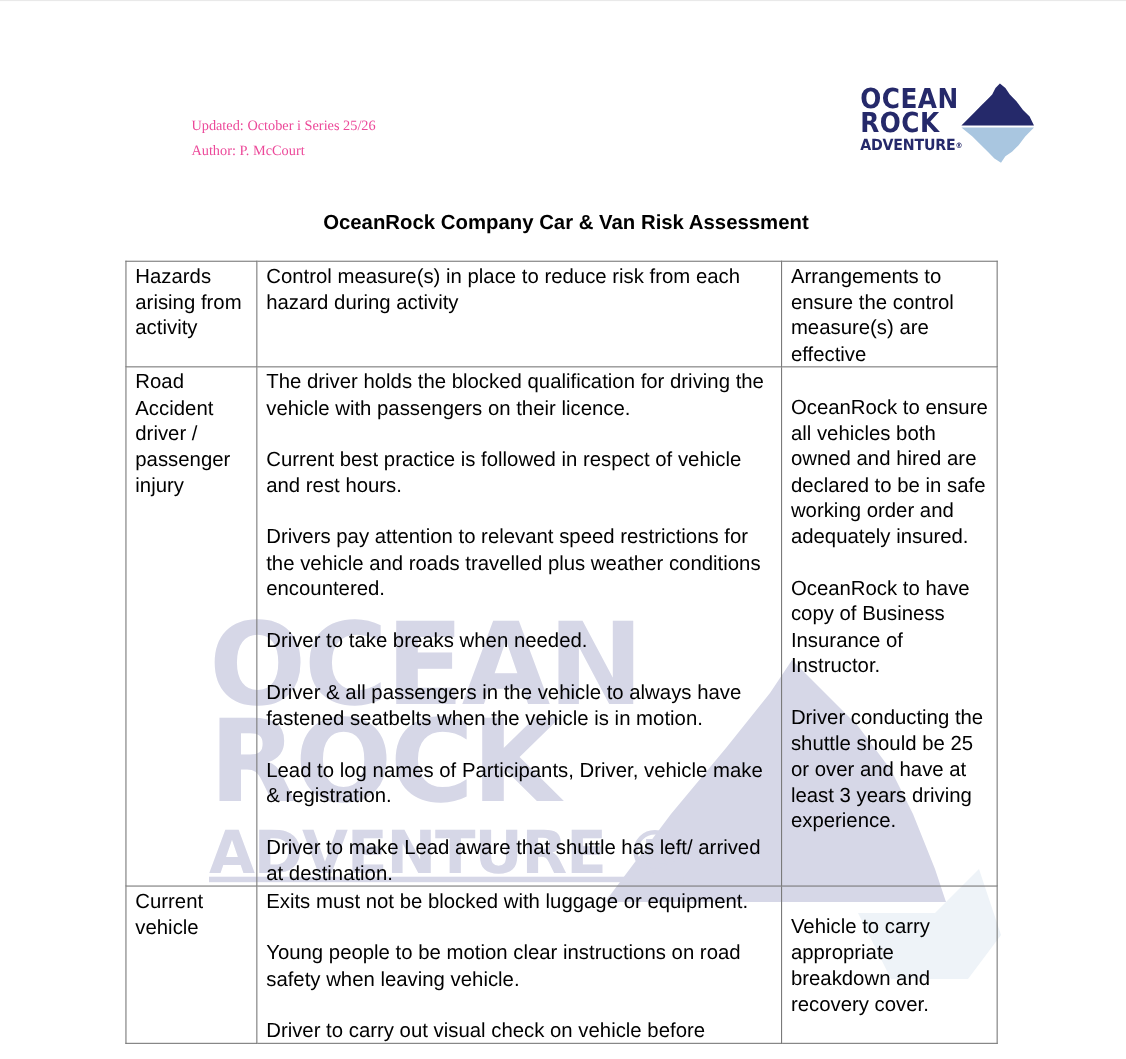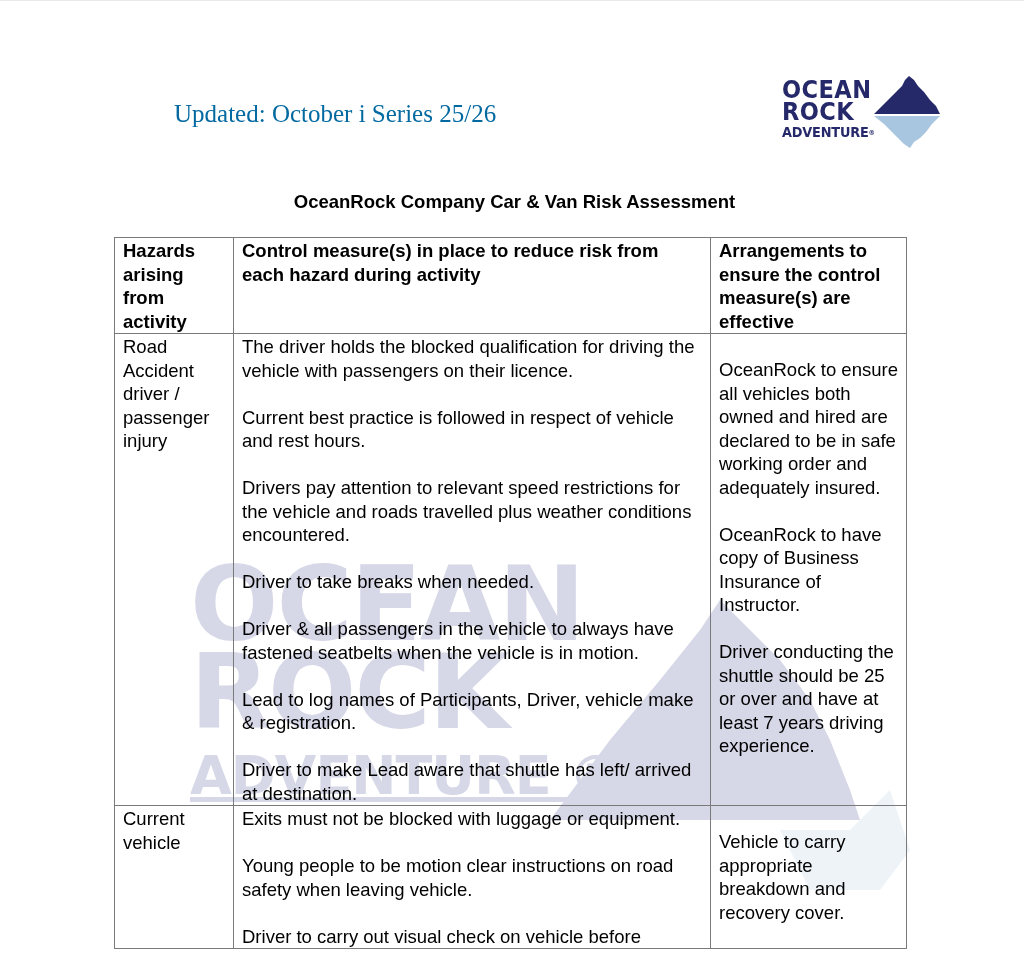--- a/index.html
+++ b/index.html
@@ -5,21 +5,21 @@
   html, body { margin: 0; padding: 0; }
   body {
     width: 1024px; height: 963px; overflow: hidden; position: relative;
     background: #ffffff;
     font-family: "Liberation Sans", sans-serif;
     color: #000;
   }
   .topline { position: absolute; left: 0; top: 0; width: 1024px; height: 1px; background: #e9e9e9; }
   .meta {
     position: absolute; left: 174px; top: 102px;
-    font-family: "Liberation Serif", serif; font-size: 25px; line-height: 23px; color: #0369a1;
+    font-family: "Liberation Serif", serif; font-size: 13px; line-height: 23px; color: #ec4899;
   }
   .logo { position: absolute; left: 782px; top: 74px; width: 162px; height: 78px; }
   .logo .wordmark { position: absolute; left: 0; top: 5px; color: #25296a; font-family: "DejaVu Sans", sans-serif; font-weight: bold; }
   .logo .w1, .logo .w2 { font-size: 25px; line-height: 22px; letter-spacing: 0.5px; transform: scaleX(0.9); transform-origin: left; display:block; }
   .logo .w3 { font-size: 14px; line-height: 18px; display:block; transform: scaleX(0.92); transform-origin:left; letter-spacing: -0.2px; }
   .logo svg { position: absolute; left: 90px; top: 0; }
 
   .watermark { position: absolute; left: 190px; top: 560px; width: 720px; height: 320px; pointer-events: none; }
   .watermark .wm-text { position: absolute; left: 0; top: 0; color: #d6d7e7; font-family: "DejaVu Sans", sans-serif; font-weight: bold; }
   .watermark .wm1, .watermark .wm2 { font-size: 104px; line-height: 88px; display: block; letter-spacing: -2px; }
@@ -32,34 +32,35 @@
   }
   table.risk {
     position: absolute; left: 114px; top: 237px;
     border-collapse: collapse; table-layout: fixed; width: 792px;
     font-size: 18.5px; line-height: 23.5px;
   }
   table.risk td, table.risk th {
     border: 1px solid #7a7a7a; vertical-align: top; text-align: left;
     padding: 1px 8px 0 8px;
   }
-  table.risk th { font-weight: bold; padding-bottom: 0; }
+  table.risk th { font-weight: normal; padding-bottom: 0; }
   col.c1 { width: 119px; } col.c2 { width: 477px; } col.c3 { width: 196px; }
   .para { margin: 0 0 23.5px 0; }
   .para:last-child { margin-bottom: 0; }
   .col3-pad { padding-top: 24px !important; }
   .cell-content { position: relative; z-index: 2; }
 </style>
 </head>
 <body>
 
 <div class="topline"></div>
 
 <div class="meta">
   <div>Updated: October i Series 25/26</div>
+  <div>Author: P. McCourt</div>
 </div>
 
 <div class="logo">
   <div class="wordmark">
     <span class="w1">OCEAN</span>
     <span class="w2">ROCK</span>
     <span class="w3"><span>ADVENTURE</span><span style="font-size:7px;vertical-align:middle;">®</span></span>
   </div>
   <svg width="70" height="76" viewBox="0 0 70 76">
     <polygon points="2,40 14,28 20,22 26,16 30,12 33,6 37,2 42,6 46,12 52,18 58,26 64,32 68,40" fill="#25296a"></polygon>
@@ -107,21 +108,21 @@
           <p class="para">Driver to take breaks when needed.</p>
           <p class="para">Driver &amp; all passengers in the vehicle to always have fastened seatbelts when the vehicle is in motion.</p>
           <p class="para">Lead to log names of Participants, Driver, vehicle make &amp; registration.</p>
           <p class="para">Driver to make Lead aware that shuttle has left/ arrived at destination.</p>
         </div>
       </td>
       <td class="col3-pad">
         <div class="cell-content">
           <p class="para">OceanRock to ensure all vehicles both owned and hired are declared to be in safe working order and adequately insured.</p>
           <p class="para">OceanRock to have copy of Business Insurance of Instructor.</p>
-          <p class="para">Driver conducting the shuttle should be 25 or over and have at least 7 years driving experience.</p>
+          <p class="para">Driver conducting the shuttle should be 25 or over and have at least 3 years driving experience.</p>
         </div>
       </td>
     </tr>
     <tr>
       <td>
           <div class="cell-content">Current vehicle</div>
         </td>
       <td>
         <div class="cell-content">
           <p class="para">Exits must not be blocked with luggage or equipment.</p>

